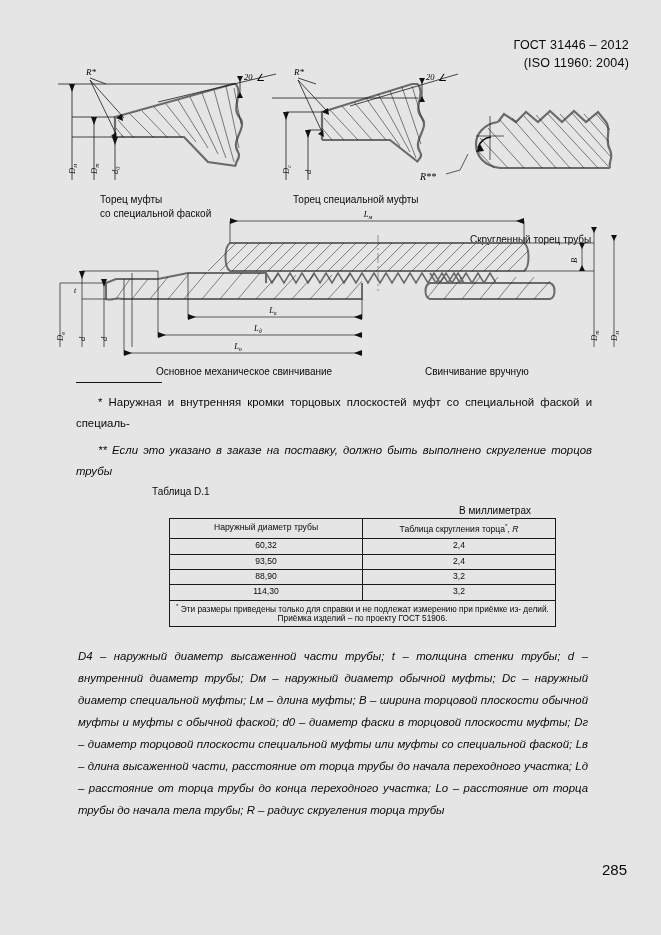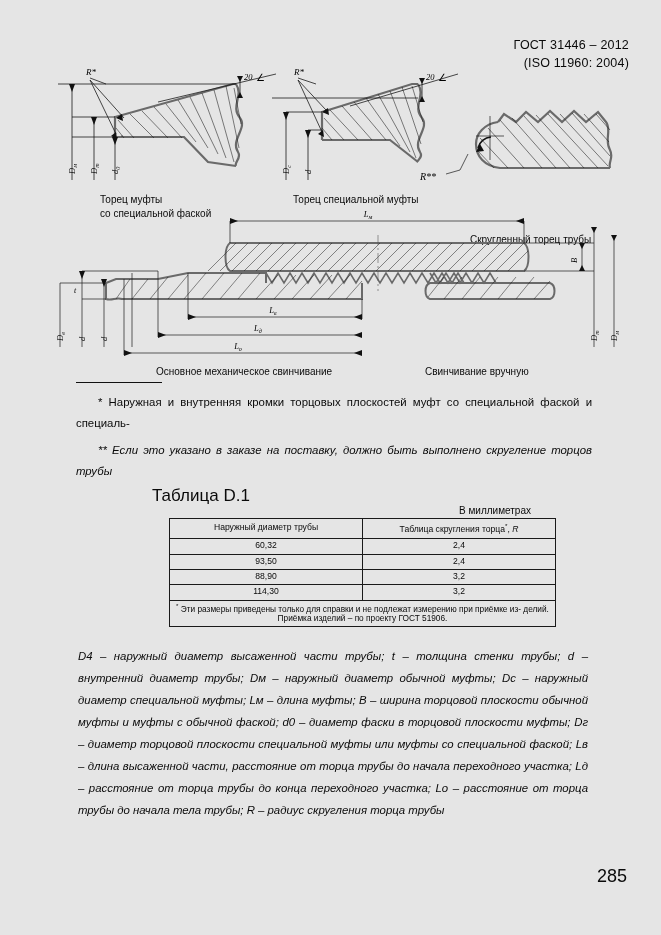--- a/index.html
+++ b/index.html
@@ -58,21 +58,21 @@
   .note .ind { display: inline-block; width: 22px; }
 
   .rule {
     position: absolute;
     border-top: 1px solid #111;
   }
 
   
   .tbl-title {
     position: absolute;
-    font-size: 17px;
+    font-size: 10px;
   }
   .tbl-units {
     position: absolute;
     font-size: 10px;
     text-align: center;
   }
   table.data {
     position: absolute;
     border-collapse: collapse;
     font-size: 8.6px;
@@ -104,22 +104,22 @@
     width: 510px;
     font-style: italic;
     font-size: 11.4px;
     line-height: 22px;
     text-align: justify;
   }
 
   .pageno {
     position: absolute;
     right: 34px;
-    bottom: 48px;
-    font-size: 18px;
+    bottom: 57px;
+    font-size: 15px;
   }
 
   
   svg { display: block; overflow: visible; }
 </style>
 </head>
 <body>
 
 <div class="page">
 

